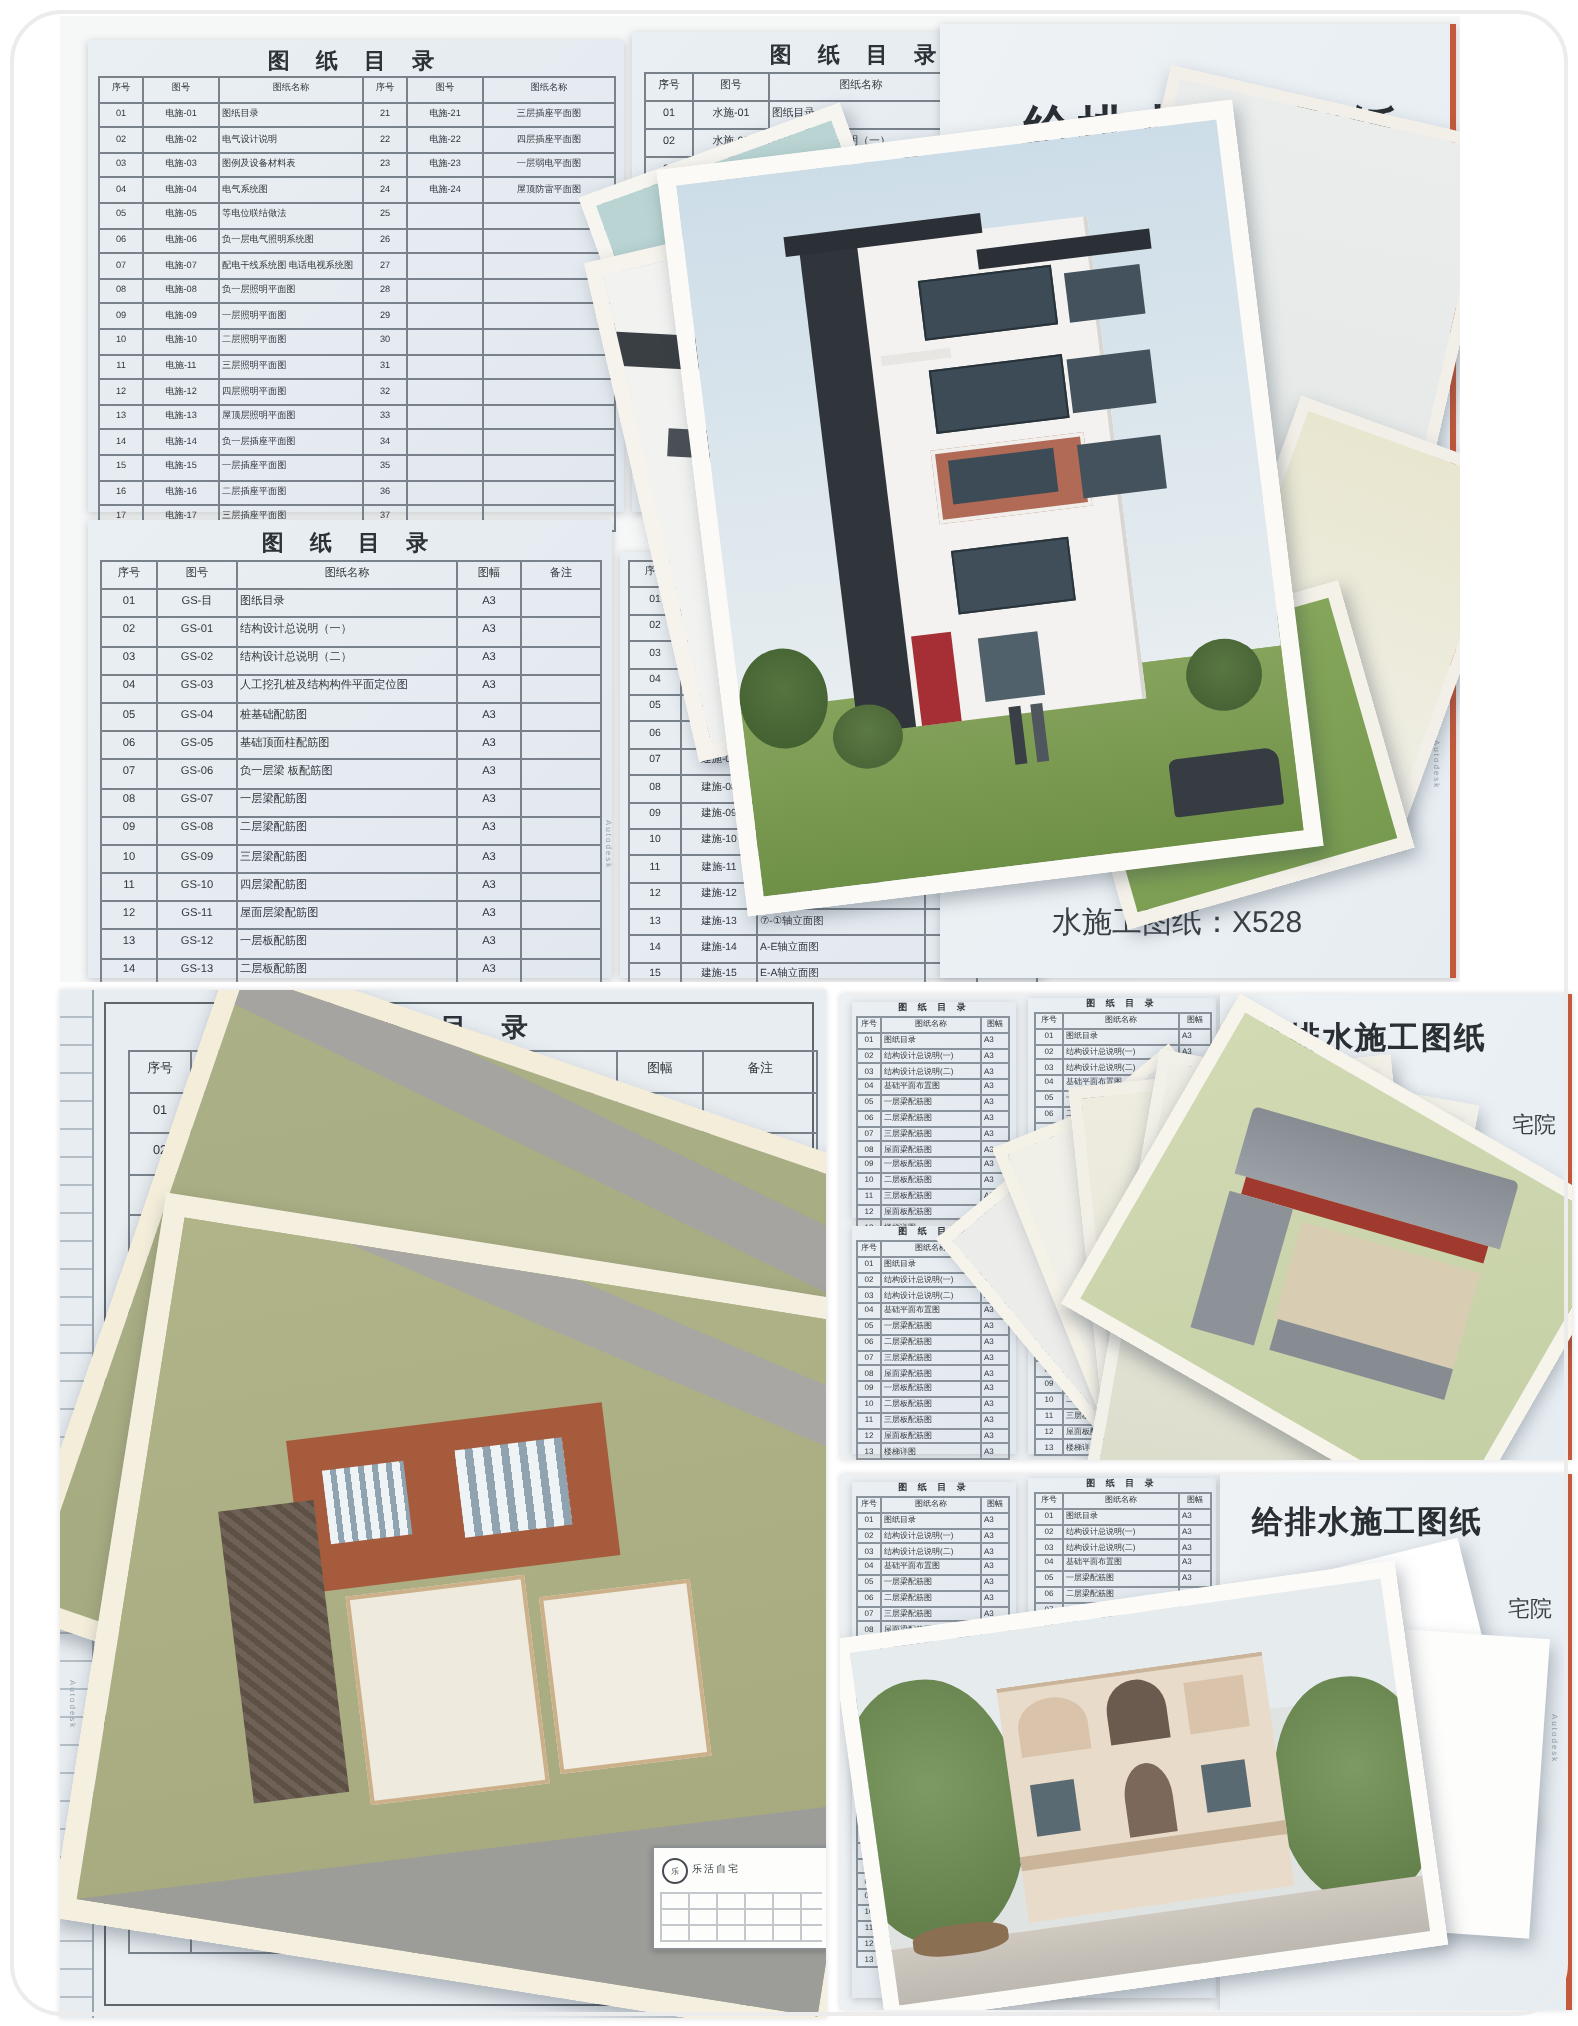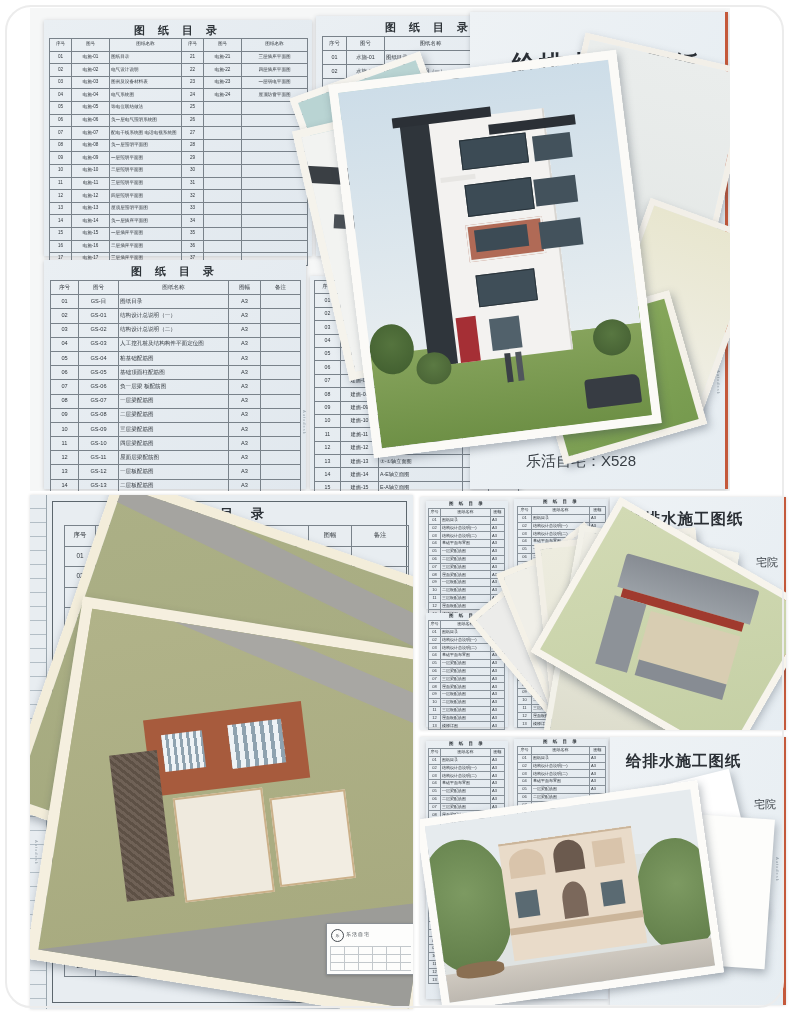--- a/index.html
+++ b/index.html
@@ -550,21 +550,21 @@
               <td></td>
             </tr>
           </tbody>
       </table>
     </div>
 
     <div class="sheet cover" style="left:440px;top:252px;width:258px;height:229px;">
       <div class="redge"></div>
       <div class="title-big" style="right:28px;top:58px;font-size:25px;">纸</div>
       <div class="frag" style="left:112px;top:142px;font-size:19px;">林周家别墅</div>
-      <div class="frag" style="left:56px;top:192px;font-size:15px;">乐活自宅：X528</div>
+      <div class="frag" style="left:56px;top:192px;font-size:15px;">水施工图纸：X528</div>
       <div class="vtext" style="right:7px;top:110px;">Autodesk</div>
     </div>
 
     <div class="photo" style="left:295px;top:60px;width:125px;height:220px;transform:rotate(-20deg);border:7px solid #f7f5ef;">
       <div class="pin" style="background:linear-gradient(180deg,#b9d4d3 0 44%,#e4df8e 44% 68%,#f3f1e9 68%);"></div>
     </div>
     <div class="photo" style="left:288px;top:96px;width:200px;height:240px;transform:rotate(-13deg);border:8px solid #f5f3ec;">
       <div class="pin" style="background:#f2f3f1;">
         <div class="abs" style="left:-10%;top:20%;width:85%;height:7%;background:#3a3f44;transform:rotate(16deg);"></div>
         <div class="abs" style="left:5%;top:42%;width:70%;height:6%;background:#4a5056;transform:rotate(16deg);"></div>

